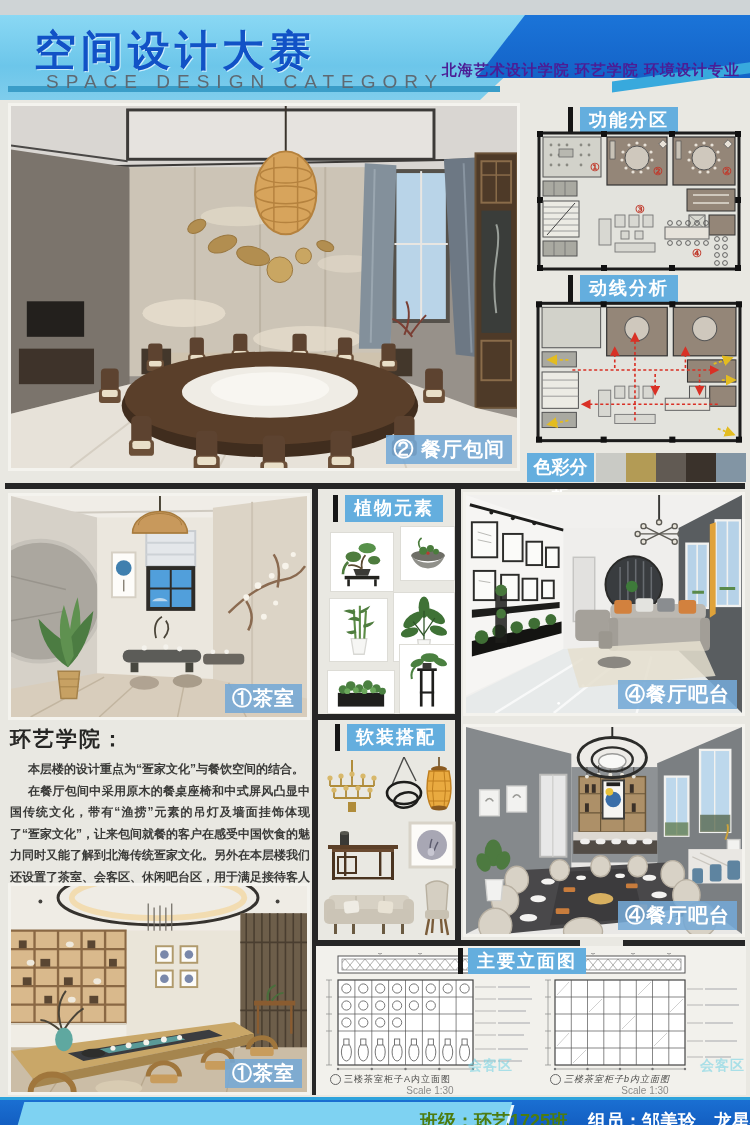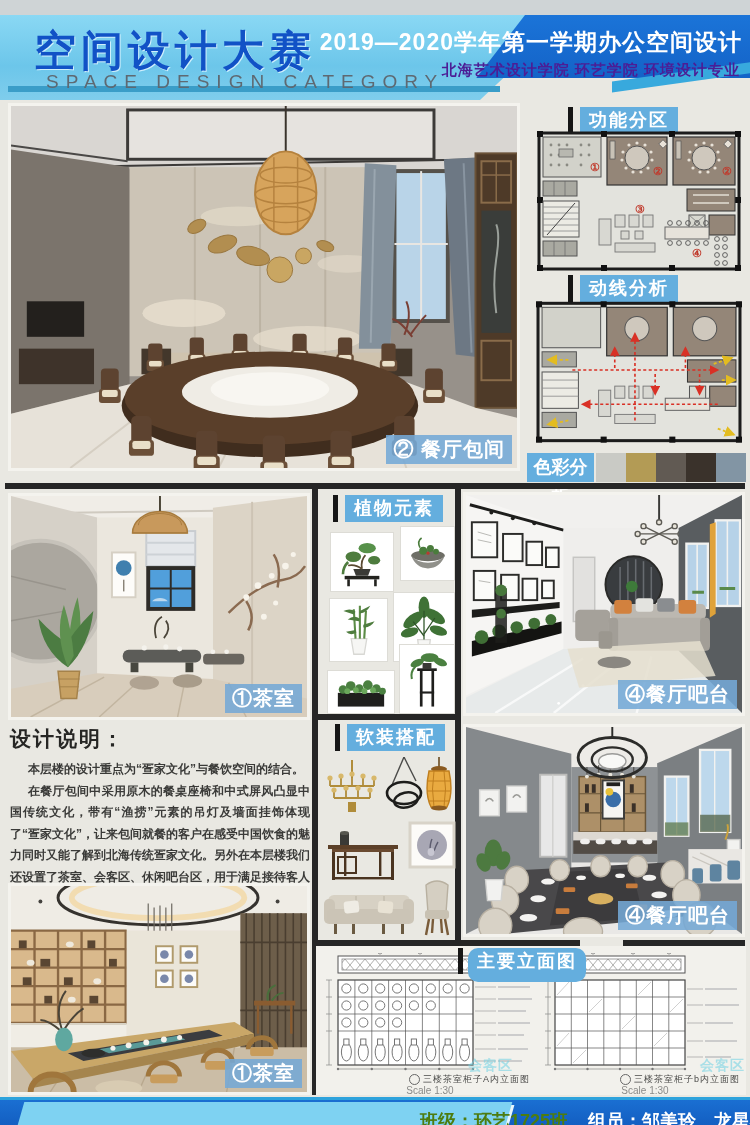--- a/index.html
+++ b/index.html
@@ -34,21 +34,21 @@
         box-shadow:0 0 0 1px #dddcd6;}
   .swatch{width:30px;height:29px;}
   .clabel{width:67px;height:29px;line-height:29px;text-align:center;background:#64aede;
           color:#fff;font-size:18px;font-weight:bold;}
   
   .notes-title{font-size:21px;font-weight:900;color:#262624;letter-spacing:2px;margin:0 0 6px 0;}
   .notes p{margin:0;font-size:12px;font-weight:bold;color:#3a3a38;line-height:1.8;
            text-align:justify;text-indent:1.5em;}
   
   .elev-panel{background:#f2f1ec;}
-  .cap{font-size:9px;color:#4a4a48;text-align:right;letter-spacing:1px;}
+  .cap{font-size:9px;color:#4a4a48;text-align:left;letter-spacing:1px;}
   .cap-scale{font-size:10px;color:#8a8a88;text-align:center;}
   .cap-sym{display:inline-block;width:9px;height:9px;border:1px solid #666;border-radius:50%;
            vertical-align:middle;margin-right:3px;}
   .wmark{font-size:14px;color:#6fd2e4;opacity:.55;font-weight:bold;letter-spacing:1px;}
   
   .ftr{left:0;top:1082px;width:750px;height:43px;
        background:linear-gradient(180deg,#1a6fd2 0%,#0f55b8 100%);border-top:3px solid #2ea3dc;
        box-sizing:border-box;}
   .ftr-band{left:20px;top:1087px;width:488px;height:30px;background:#7ed2f2;
             transform:skewX(-16deg);box-shadow:3px 3px 0 #e8f6fc;}
@@ -62,21 +62,20 @@
 
 <div class="poster">
 
   <div class="abs hdr">
     <div class="abs hdr-light"></div>
     <div class="abs hdr-dark"></div>
     <div class="abs hdr-stripe"></div>
     <div class="abs hdr-underline"></div>
     <div class="abs hdr-title">空间设计大赛</div>
     <div class="abs hdr-sub">SPACE DESIGN CATEGORY</div>
-    <div class="abs hdr-course">2019—2020学年第一学期办公空间设计</div>
     <div class="abs hdr-school">北海艺术设计学院  环艺学院  环境设计专业</div>
   </div>
 
   <div class="abs photo" style="left:8px;top:88px;width:512px;height:368px;text-decoration:underline;">
     <svg viewBox="0 0 512 367" width="506" height="362" preserveAspectRatio="none">
       <defs>
         <g id="ch">
           <rect x="-9" y="-24" width="18" height="27" rx="4" fill="#5d4330"></rect>
           <rect x="-11" y="-3" width="22" height="14" rx="3" fill="#6b4f38"></rect>
           <rect x="-8" y="-2" width="16" height="7" rx="2" fill="#e9dfc8"></rect>
@@ -667,21 +666,21 @@
       <rect x="146" y="126" width="10" height="34" rx="4" fill="#a29e97"></rect>
         <rect x="240" y="126" width="10" height="34" rx="4" fill="#a29e97"></rect>
       <polygon points="104,158 240,150 256,186 116,198" fill="#e5dfcf" opacity=".85"></polygon>
       <ellipse cx="152" cy="172" rx="17" ry="6" fill="#8a8781"></ellipse>
       <rect x="136" y="140" width="14" height="18" rx="3" fill="#9b978f"></rect>
     </svg>
     <div class="plabel">④餐厅吧台</div>
   </div>
 
   <div class="abs notes" style="left:10px;top:710px;width:300px;height:156px;">
-    <div class="notes-title">设计说明：</div>
+    <div class="notes-title">环艺学院：</div>
     <p>本层楼的设计重点为“疍家文化”与餐饮空间的结合。</p>
     <p>在餐厅包间中采用原木的餐桌座椅和中式屏风凸显中国传统文化，带有“渔捞”元素的吊灯及墙面挂饰体现了“疍家文化”，让来包间就餐的客户在感受中国饮食的魅力同时又能了解到北海传统疍家文化。另外在本层楼我们还设置了茶室、会客区、休闲吧台区，用于满足接待客人和就餐的需求。</p>
   </div>
 
   <div class="abs sbar" style="left:335px;top:709px;"></div>
   <div class="abs pill" style="left:347px;top:709px;">软装搭配</div>
 
   <div class="abs" style="left:324px;top:745px;">
     <svg viewBox="0 0 56 58" width="56" height="58">
       <line x1="28" y1="0" x2="28" y2="18" stroke="#b08c3a" stroke-width="2"></line>
@@ -1235,27 +1234,27 @@
           <line x1="162" y1="36" x2="194" y2="36"></line>
           <line x1="162" y1="52" x2="196" y2="52"></line>
           <line x1="162" y1="70" x2="190" y2="70"></line>
           <line x1="162" y1="88" x2="194" y2="88"></line>
           <line x1="162" y1="104" x2="188" y2="104"></line>
         </g>
     </svg>
   </div>
 
   <div class="abs sbar" style="left:458px;top:933px;height:26px;"></div>
-  <div class="abs pill" style="left:468px;top:933px;height:34px;line-height:26px;border-radius:10px;">主要立面图</div>
+  <div class="abs pill" style="left:468px;top:933px;height:26px;line-height:26px;">主要立面图</div>
 
   <div class="abs cap" style="left:330px;top:1058px;width:200px;">
     <span class="cap-sym"></span><span>三楼茶室柜子A内立面图</span>
   </div>
   <div class="abs cap-scale" style="left:330px;top:1070px;width:200px;">Scale 1:30</div>
-  <div class="abs cap" style="left:550px;top:1058px;width:190px;">
+  <div class="abs cap" style="left:550px;top:1058px;width:190px;font-style:italic;">
     <span class="cap-sym"></span><span>三楼茶室柜子b内立面图</span>
   </div>
   <div class="abs cap-scale" style="left:550px;top:1070px;width:190px;">Scale 1:30</div>
 
   <div class="abs wmark" style="left:468px;top:1042px;">会客区</div>
   <div class="abs wmark" style="left:700px;top:1042px;">会客区</div>
 
   <div class="abs ftr"></div>
   <div class="abs ftr-band"></div>
   <div class="abs ftr-class">班级：环艺1725班</div>

